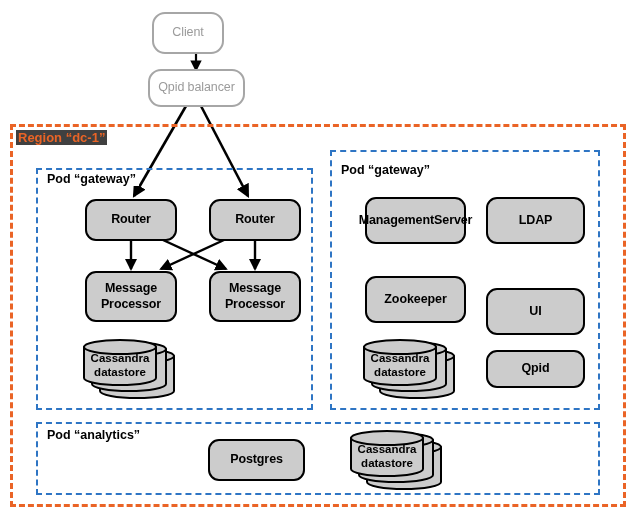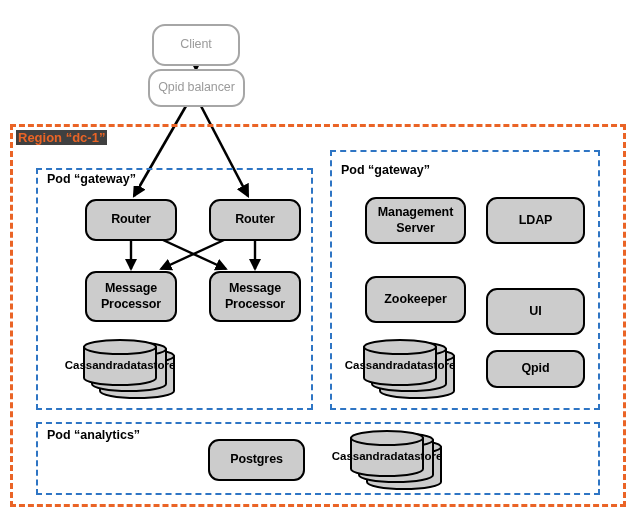--- a/index.html
+++ b/index.html
@@ -90,20 +90,21 @@
   }
   .cyl-stack svg {
     position: absolute;
     left: 0;
     top: 0;
     overflow: visible;
   }
   .cyl-label {
     position: absolute;
     display: flex;
+    flex-direction: column;
     align-items: center;
     justify-content: center;
     text-align: center;
     font-size: 11.5px;
     font-weight: bold;
     color: #000000;
     line-height: 1.2;
     pointer-events: none;
   }
 </style>
@@ -127,21 +128,21 @@
 
     <line x1="131" y1="241" x2="131" y2="269" stroke="#000000" stroke-width="2.4" marker-end="url(#arrowDark)"></line>
 
     <line x1="255" y1="241" x2="255" y2="269" stroke="#000000" stroke-width="2.4" marker-end="url(#arrowDark)"></line>
 
     <line x1="163" y1="240" x2="226" y2="269" stroke="#000000" stroke-width="2.4" marker-end="url(#arrowDark)"></line>
 
     <line x1="224" y1="240" x2="161" y2="269" stroke="#000000" stroke-width="2.4" marker-end="url(#arrowDark)"></line>
   </svg>
 
-  <div class="node ghost" style="left:152px; top:24px; width:88px; height:42px;">Client</div>
+  <div class="node ghost" style="left:152px; top:12px; width:72px; height:42px;">Client</div>
 
   <div class="node ghost" style="left:148px; top:69px; width:97px; height:38px;">Qpid balancer</div>
 
   <div class="region-box" style="left:10px; top:124px; width:616px; height:383px;"></div>
   <div class="region-label" style="left:16px; top:130px;">Region “dc-1”</div>
 
   <div class="pod-box" style="left:36px; top:168px; width:277px; height:242px;"></div>
   <div class="pod-label" style="left:44px; top:172px;">Pod “gateway”</div>
 
   <div class="node filled" style="left:85px; top:199px; width:92px; height:42px;">Router</div>
@@ -175,21 +176,21 @@
     </svg>
     <div class="cyl-label" style="left:8px; top:12px; width:72px; height:32px;">
       <span>Cassandra</span>
       <span>datastore</span>
     </div>
   </div>
 
   <div class="pod-box" style="left:330px; top:150px; width:270px; height:260px;"></div>
   <div class="pod-label" style="left:338px; top:163px;">Pod “gateway”</div>
 
-  <div class="node filled" style="left:365px; top:197px; width:101px; height:47px; flex-direction:column;">
+  <div class="node filled" style="left:365px; top:197px; width:101px; height:47px; flex-direction:row;">
     <span>Management</span>
     <span>Server</span>
   </div>
 
   <div class="node filled" style="left:486px; top:197px; width:99px; height:47px;">LDAP</div>
 
   <div class="node filled" style="left:365px; top:276px; width:101px; height:47px;">Zookeeper</div>
 
   <div class="node filled" style="left:486px; top:276px; width:99px; height:47px;margin-top:12px;">UI</div>
 

